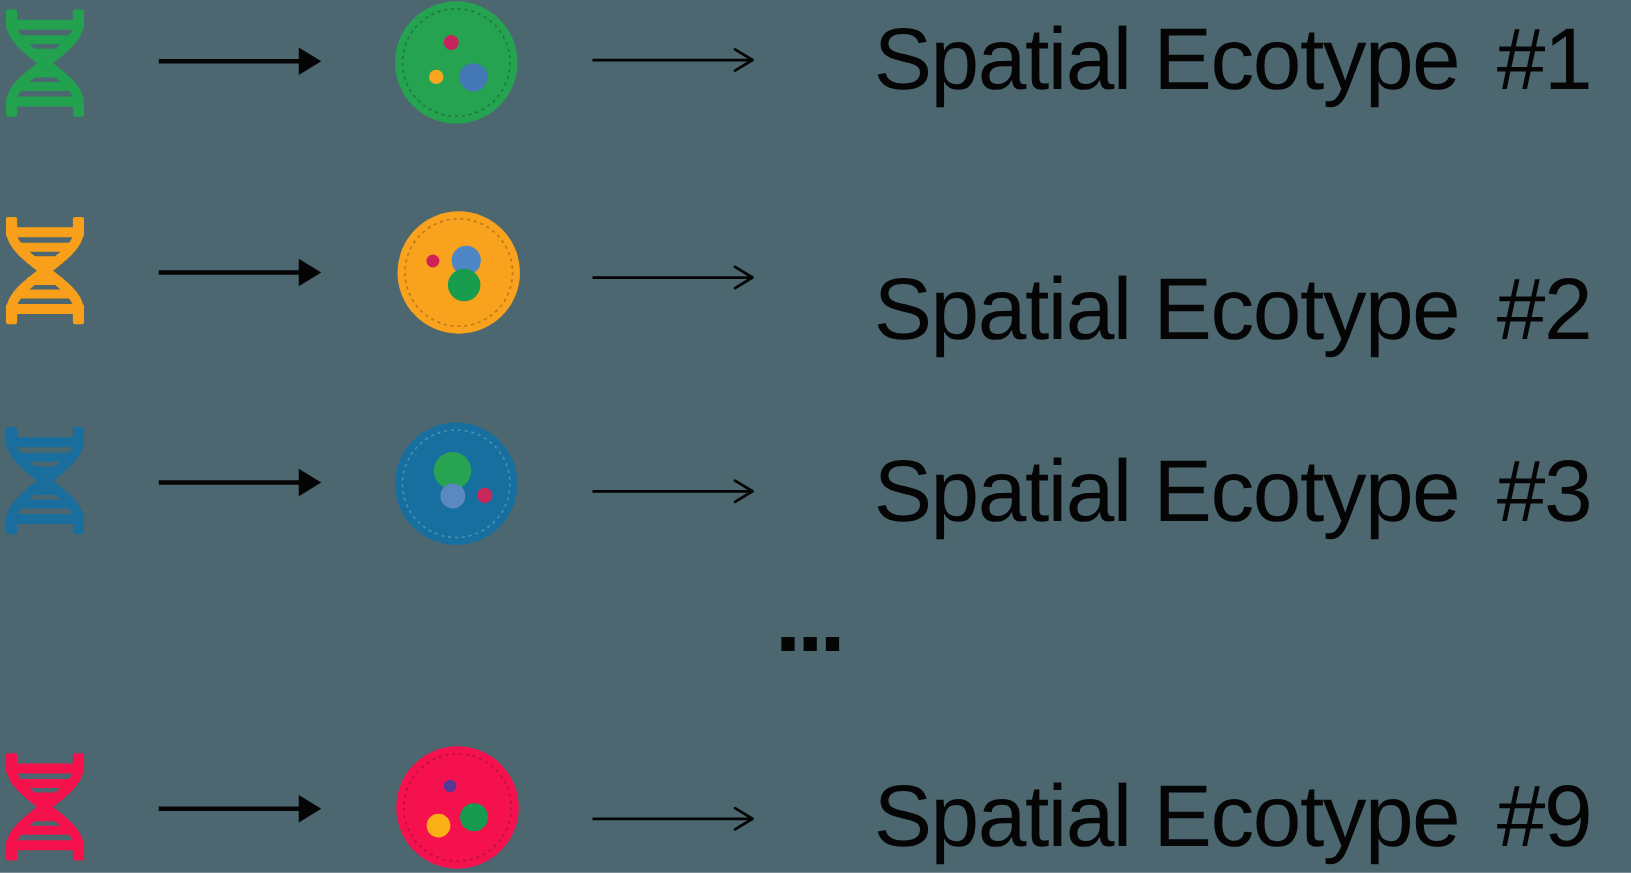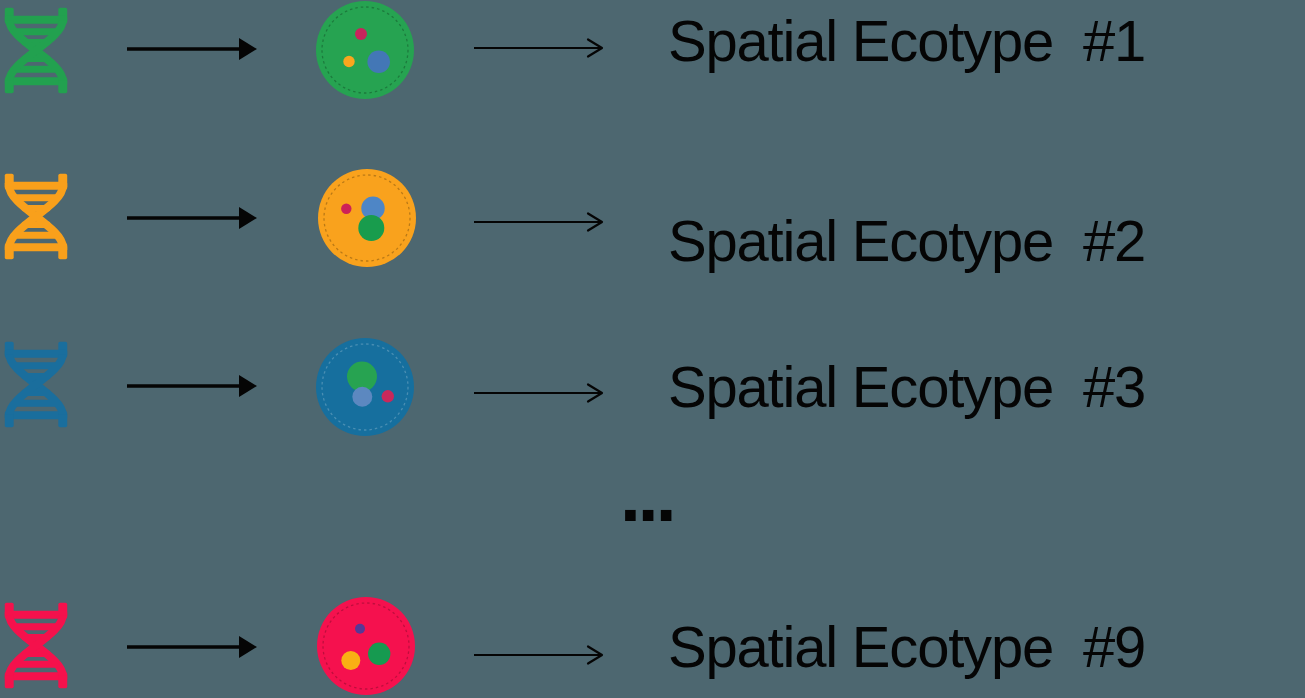--- a/index.html
+++ b/index.html
@@ -25,22 +25,22 @@
   .cell.r1{left:313px;top:-2px;} .cell.r2{left:315px;top:166px;}
   .cell.r3{left:313px;top:335px;} .cell.r4{left:314px;top:594px;}
 
   
   .arrow-thin{width:138px;height:24px;left:473px;}
   .arrow-thin.r1{top:36px;} .arrow-thin.r2{top:210px;}
   .arrow-thin.r3{top:381px;} .arrow-thin.r4{top:643px;}
 
   
   .label{
-    left:668px;
-    font-size:58px;
+    left:699px;
+    font-size:70px;
     letter-spacing:-1.2px;
     line-height:1;
     white-space:nowrap;
     color:inherit;
   }
   .label.r1{top:12px;} .label.r2{top:185px;margin-top:27px;} .label.r3{top:358px;} .label.r4{top:618px;}
   .label .num{margin-left:30px;}
 
   .ellipsis{
     left:620px;top:458px;

